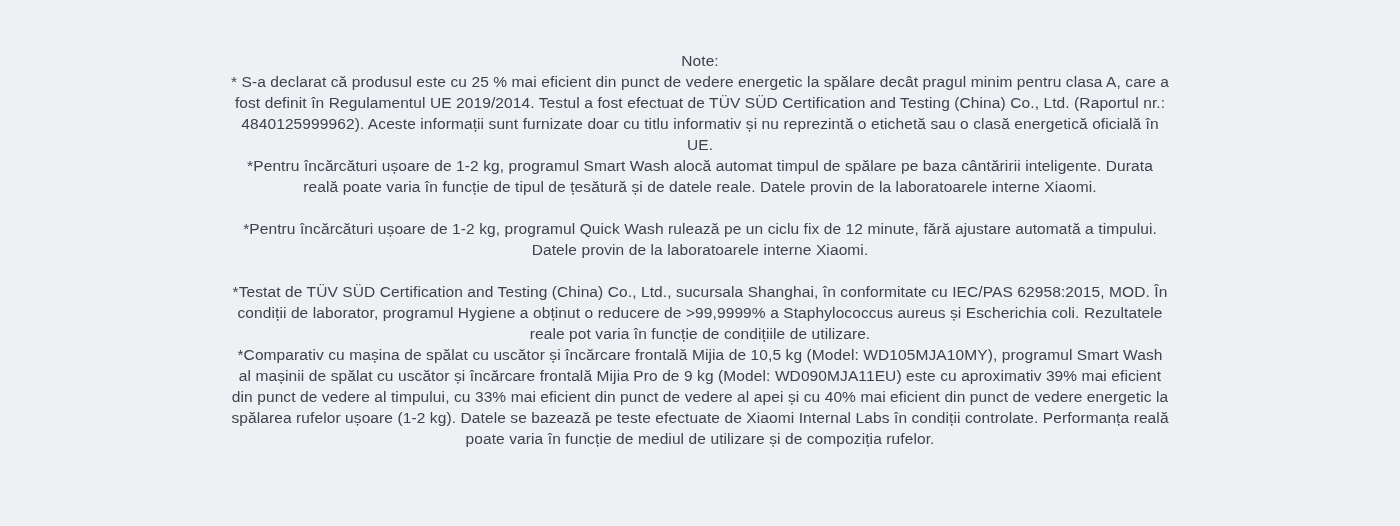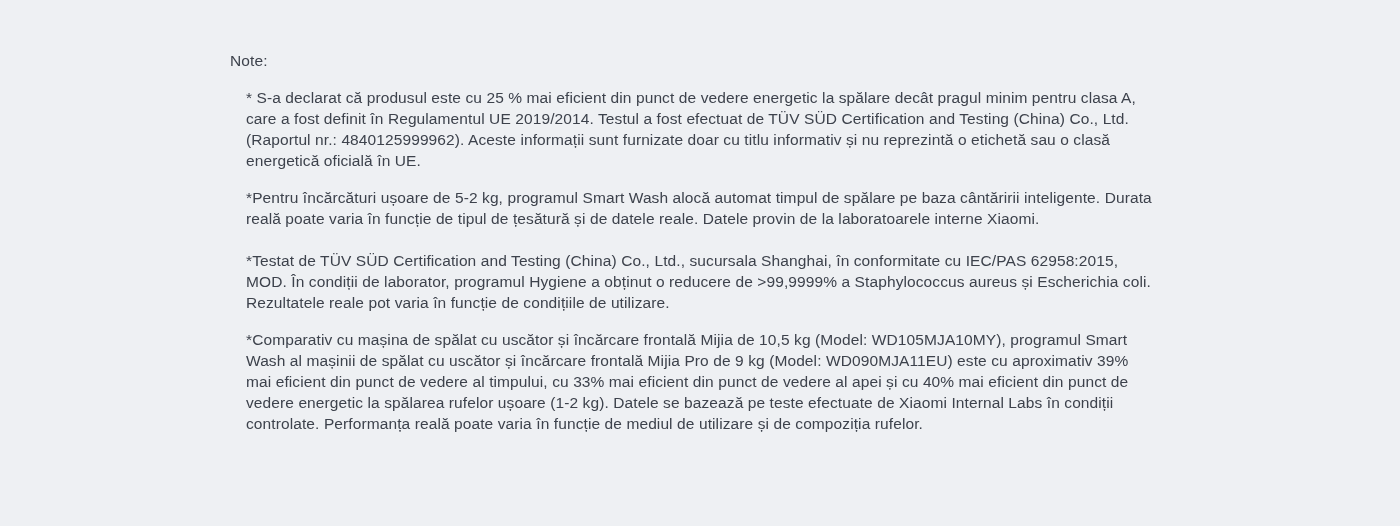--- a/index.html
+++ b/index.html
@@ -16,46 +16,47 @@
     height: 526px;
     background: var(--bg);
     color: var(--fg);
     font-family: "Liberation Sans", "DejaVu Sans", sans-serif;
     overflow: hidden;
   }
   .notes {
     width: 940px;
     margin: 0 auto;
     padding-top: 50px;
-    text-align: left;
+    text-align: center;
     font-size: 15.5px;
     line-height: 21px;
     letter-spacing: 0.1px;
   }
   .note-title {
     margin: 0;
     font-weight: normal;
     font-size: 15.5px;
     line-height: 21px;
   }
   .para {
-    margin: 16px;
+    margin: 0;
   }
   .gap-after {
     margin-bottom: 21px;
   }
 </style>
 </head>
 <body>
 
 <section class="notes">
   <h2 class="note-title">Note:</h2>
 
   <p class="para">* S-a declarat că produsul este cu 25 % mai eficient din punct de vedere energetic la spălare decât pragul minim pentru clasa A, care a fost definit în Regulamentul UE 2019/2014. Testul a fost efectuat de TÜV SÜD Certification and Testing (China) Co., Ltd. (Raportul nr.: 4840125999962). Aceste informații sunt furnizate doar cu titlu informativ și nu reprezintă o etichetă sau o clasă energetică oficială în UE.</p>
 
-  <p class="para gap-after">*Pentru încărcături ușoare de 5-2 kg, programul Smart Wash alocă automat timpul de spălare pe baza cântăririi inteligente. Durata reală poate varia în funcție de tipul de țesătură și de datele reale. Datele provin de la laboratoarele interne Xiaomi.</p>
+  <p class="para gap-after">*Pentru încărcături ușoare de 1-2 kg, programul Smart Wash alocă automat timpul de spălare pe baza cântăririi inteligente. Durata reală poate varia în funcție de tipul de țesătură și de datele reale. Datele provin de la laboratoarele interne Xiaomi.</p>
 
+  <p class="para gap-after">*Pentru încărcături ușoare de 1-2 kg, programul Quick Wash rulează pe un ciclu fix de 12 minute, fără ajustare automată a timpului. Datele provin de la laboratoarele interne Xiaomi.</p>
 
   <p class="para">*Testat de TÜV SÜD Certification and Testing (China) Co., Ltd., sucursala Shanghai, în conformitate cu IEC/PAS 62958:2015, MOD. În condiții de laborator, programul Hygiene a obținut o reducere de &gt;99,9999% a Staphylococcus aureus și Escherichia coli. Rezultatele reale pot varia în funcție de condițiile de utilizare.</p>
 
   <p class="para gap-after">*Comparativ cu mașina de spălat cu uscător și încărcare frontală Mijia de 10,5 kg (Model: WD105MJA10MY), programul Smart Wash al mașinii de spălat cu uscător și încărcare frontală Mijia Pro de 9 kg (Model: WD090MJA11EU) este cu aproximativ 39% mai eficient din punct de vedere al timpului, cu 33% mai eficient din punct de vedere al apei și cu 40% mai eficient din punct de vedere energetic la spălarea rufelor ușoare (1-2 kg). Datele se bazează pe teste efectuate de Xiaomi Internal Labs în condiții controlate. Performanța reală poate varia în funcție de mediul de utilizare și de compoziția rufelor.</p>
 
 </section>
 
 </body></html>

